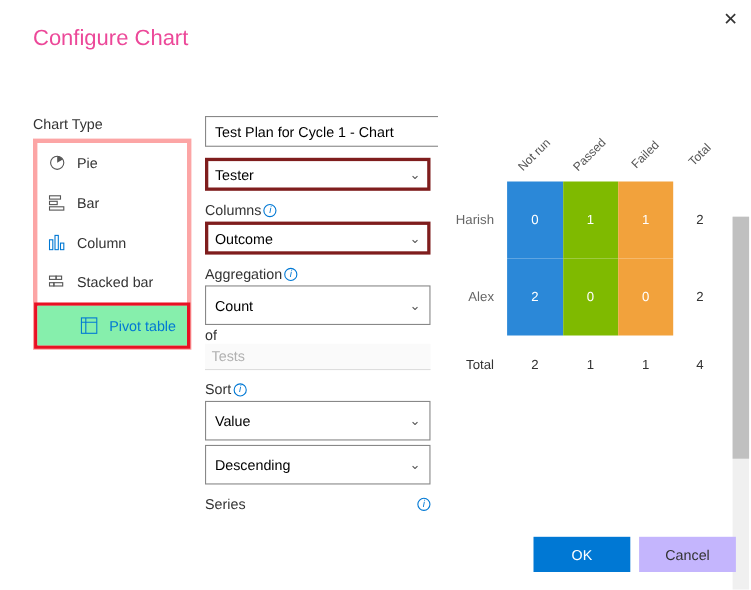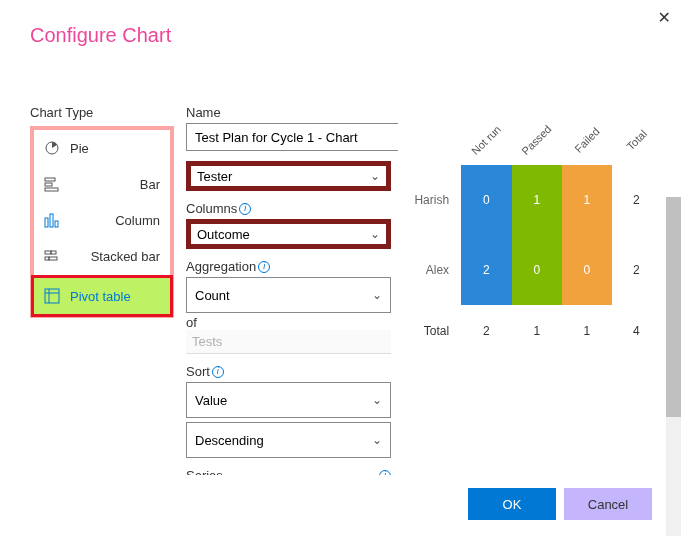--- a/index.html
+++ b/index.html
@@ -5,52 +5,52 @@
   * { box-sizing: border-box; margin: 0; padding: 0; font-family: "Segoe UI", Arial, sans-serif; }
   body { width: 683px; height: 536px; background: #fff; overflow: hidden; position: relative; }
   .dialog { width: 100%; height: 100%; padding: 0; }
   .close-x { position: absolute; top: 8px; right: 12px; font-size: 16px; color: #333; cursor: pointer; }
   .title { font-size: 20px; font-weight: 400; color: #ec4899; padding: 24px 0 18px 30px; }
   .body { display: flex; padding: 0 0 0 30px; height: 370px; position: relative; margin-top: 40px; }
   .left { width: 144px; flex-shrink: 0; }
   .section-label { font-size: 13px; color: #333; margin-bottom: 6px; }
   .chart-types { border: 4px solid #fca5a5; }
   .ct-item { display: flex; align-items: center; gap: 10px; height: 36px; padding: 0 10px; font-size: 13px; color: #333; cursor: pointer; }
-  .ct-item + .ct-item { border-top: none; justify-content: space-between; }
-  .ct-item.selected { background: #bef264; color: #0078d4; }
+  .ct-item + .ct-item { border-top: none; }
+  .ct-item.selected { background: #86efac; color: #0078d4; justify-content: flex-end; }
   .ct-item.selected .icon svg { stroke: #0078d4; fill: none; }
   .ct-highlight { border: 3px solid #e81123; margin: 1px -3px -3px -3px; }
   .icon { width: 16px; height: 16px; display: flex; align-items: center; justify-content: center; }
   .icon svg { width: 16px; height: 16px; }
   .middle { width: 212px; flex-shrink: 0; margin-left: 12px; overflow-y: hidden; }
   .field { margin-bottom: 10px; }
   .field-label { font-size: 13px; color: #333; margin-bottom: 3px; display: flex; align-items: center; gap: 2px; }
   .info-icon { width: 12px; height: 12px; border: 1px solid #0078d4; border-radius: 50%; display: inline-flex; align-items: center; justify-content: center; font-size: 9px; color: #0078d4; font-style: italic; line-height: 1; }
   .text-input { width: 237px; height: 28px; border: 1px solid #888; padding: 0 8px; font-size: 13px; }
   .select { width: 205px; height: 36px; border: 1px solid #888; padding: 12px 8px; font-size: 13px; display: flex; align-items: center; justify-content: space-between; background: #fff; cursor: pointer; }
-  .select.highlight { border: 5px solid #7f1d1d; padding: 0 6px; height: 30px; }
+  .select.highlight { border: 3px solid #7f1d1d; padding: 0 6px; height: 30px; }
   .chev { font-size: 12px; color: #555; }
   .of-label { font-size: 13px; color: #333; margin-top: 2px; }
   .disabled-input { width: 205px; height: 24px; border: none; border-bottom: 1px solid #ddd; font-size: 13px; color: #b0b0b0; padding: 0 6px; background: #fafafa; }
   .preview { flex: 1; padding: 10px 22px 0 8px; position: relative; }
   .pivot-table { border-collapse: collapse; font-size: 12px; }
   .pivot-table th, .pivot-table td { text-align: center; height: 70px; width: 52px; font-weight: 400; color: #333; }
   .pivot-table .row-hdr { width: 56px; text-align: right; padding-right: 12px; }
   .col-hdr { height: 50px !important; }
   .col-hdr span { display: inline-block; transform: rotate(-45deg); white-space: nowrap; font-size: 11px; color: #555; }
   .cell-notrun { background: #2b88d8; color: #fff !important; }
   .cell-passed { background: #7fba00; color: #fff !important; }
   .cell-failed { background: #f2a23c; color: #fff !important; }
   .pivot-table tr.totals td { height: 52px; }
   .pivot-table tr.totals td:first-child { border-top: none; }
   .pivot-table tr.data-row .row-hdr { color: #666; }
   .pivot-table tr.data-row td { }
   .scrollbar { position: absolute; right: 2px; top: 92px; width: 15px; height: 354px; background: #f0f0f0; }
   .scrollthumb { width: 100%; height: 220px; background: #c0c0c0; }
-  .footer { position: absolute; bottom: 16px; right: 31px; display: flex; gap: 8px; }
+  .footer { position: absolute; bottom: 16px; right: 14px; display: flex; gap: 8px; }
   .btn { width: 88px; height: 32px; font-size: 13px; border: none; cursor: pointer; }
   .btn-primary { background: #0078d4; color: #fff; }
   .btn-secondary { background: #c4b5fd; color: #333; }
 </style>
 </head>
 <body>
 
 <div class="dialog">
   <span class="close-x">✕</span>
   <h1 class="title">Configure Chart</h1>
@@ -110,21 +110,20 @@
                 </svg>
               </span>
             <span>Pivot table</span>
           </div>
         </div>
       </div>
     </div>
 
     <div class="middle">
       <div class="field">
-        <div class="field-label">Name</div>
         <input class="text-input" type="text" value="Test Plan for Cycle 1 - Chart" style="">
       </div>
       <div class="field">
         <div class="select highlight">
           <span>Tester</span>
           <span class="chev">⌄</span>
         </div>
       </div>
       <div class="field">
         <div class="field-label">

